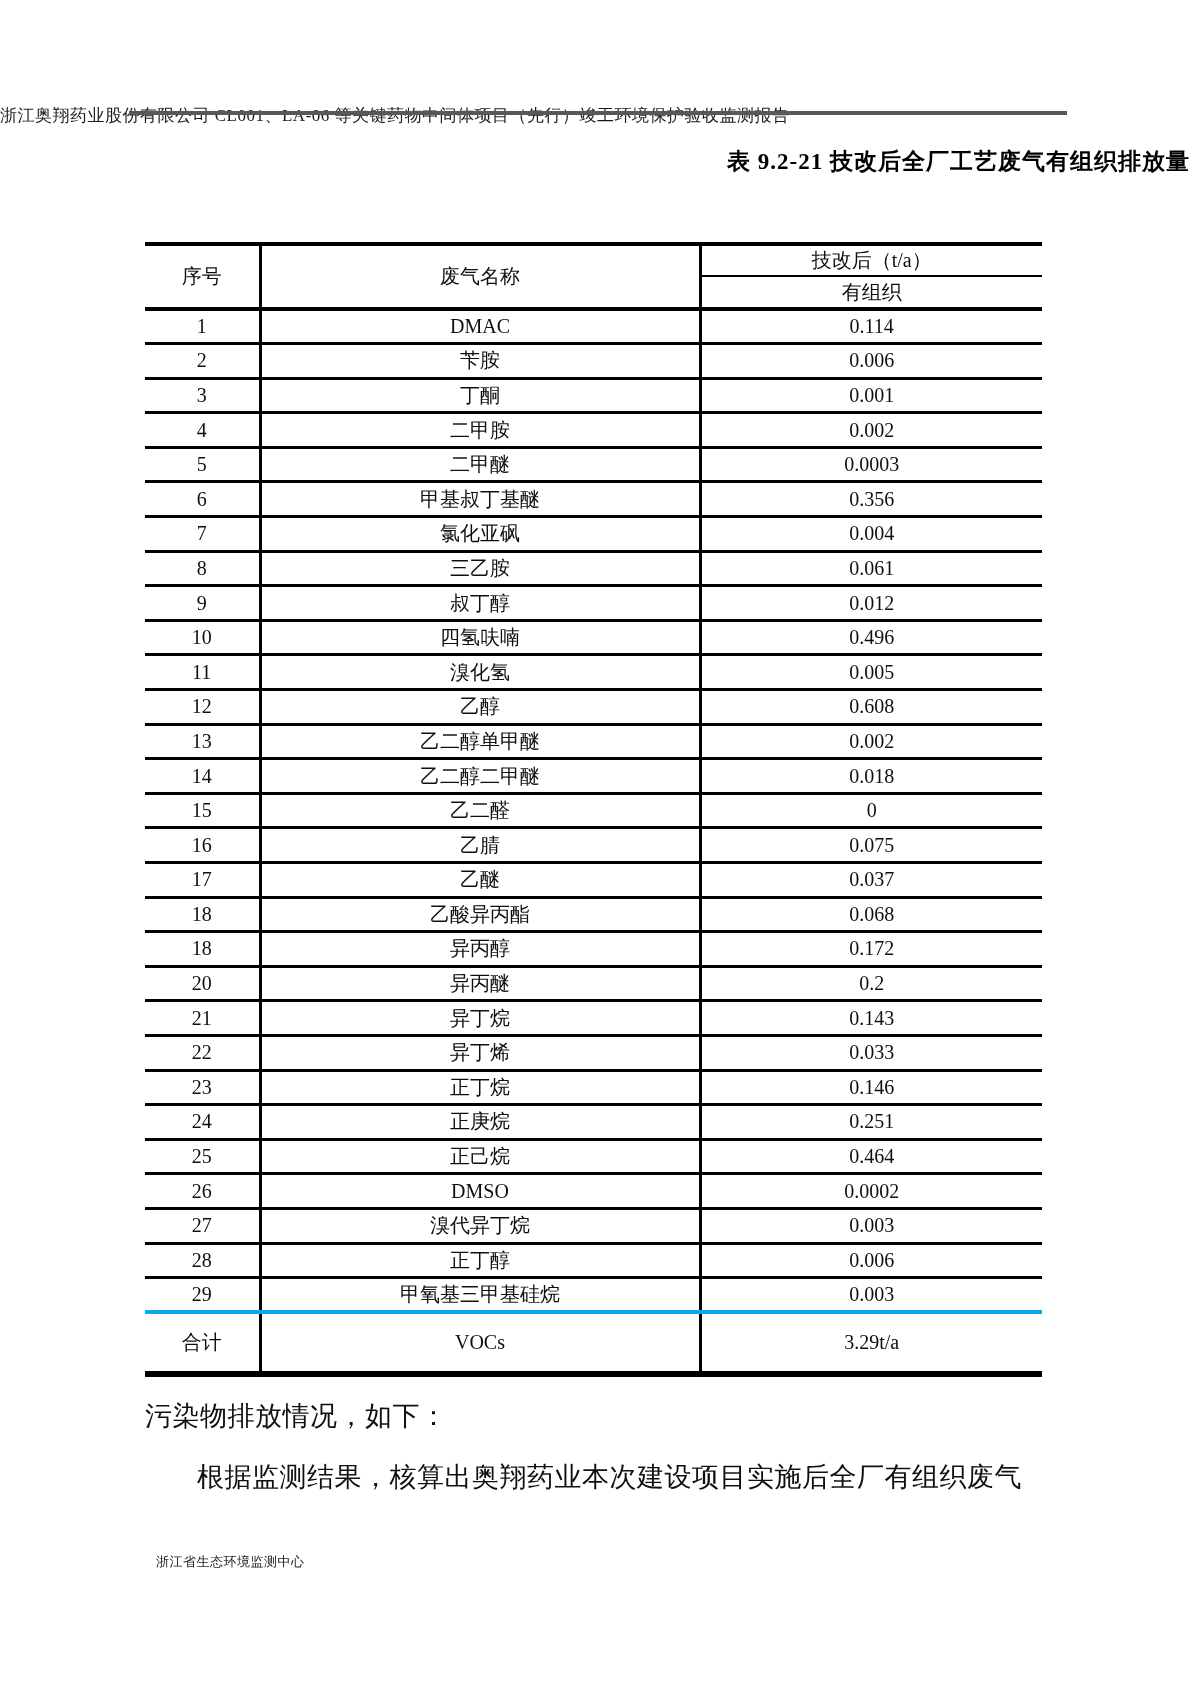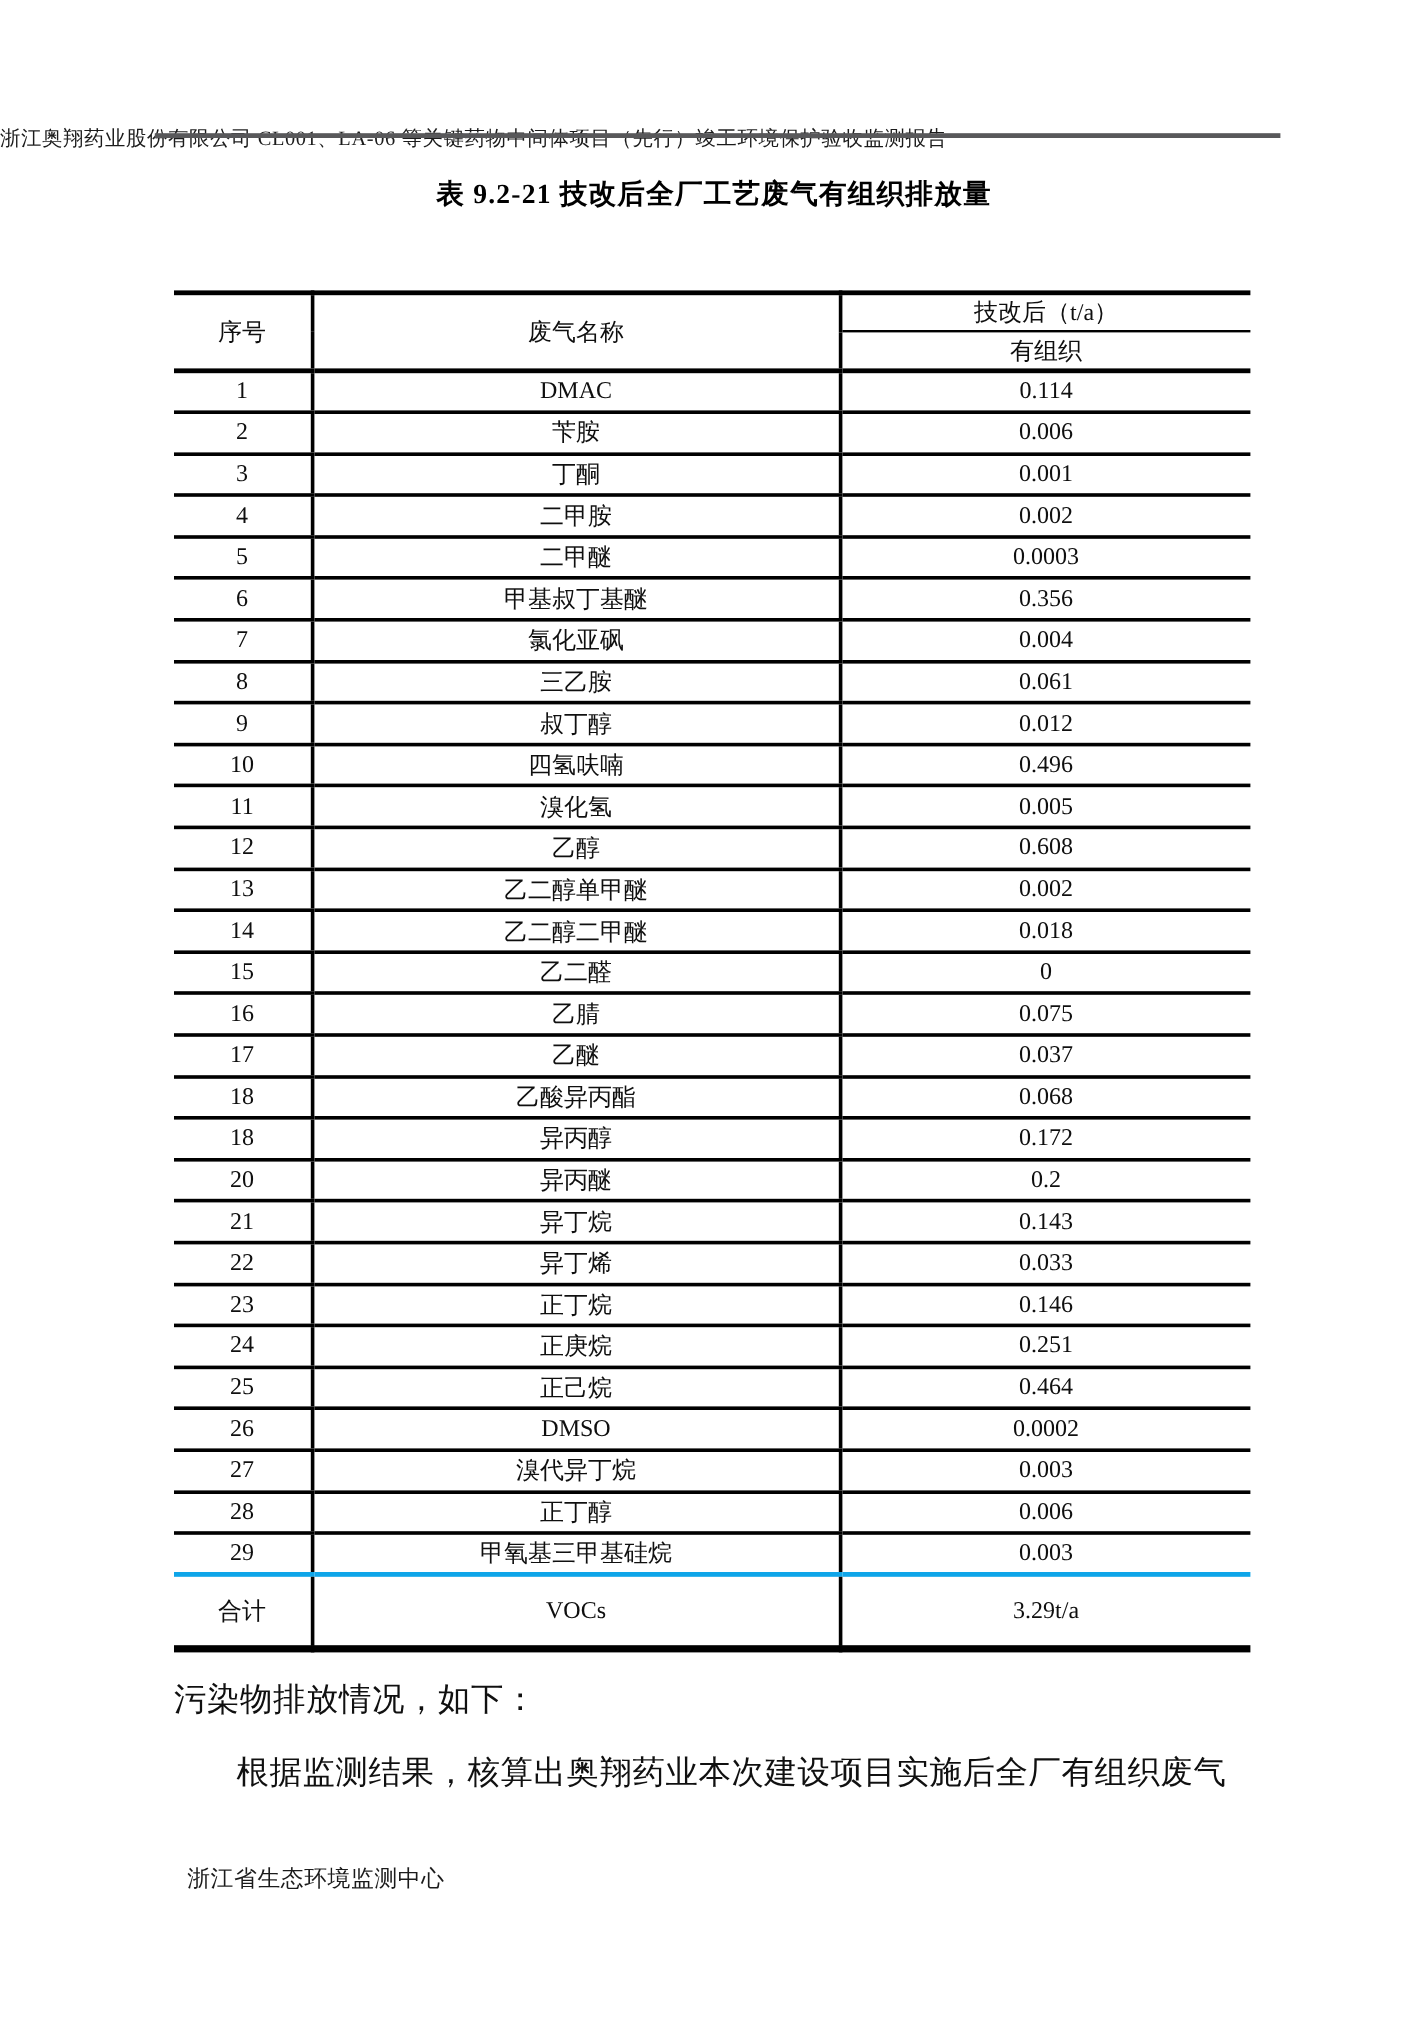--- a/index.html
+++ b/index.html
@@ -17,21 +17,21 @@
     position: absolute; top: 82px; left: 0; width: 1190px;
     text-align: left; font-size: 17px; letter-spacing: 0.5px;
     color: #1b1b1b; white-space: nowrap; margin-top: 22px;
   }
   .header-rule {
     position: absolute; top: 111px; left: 129px; width: 938px; height: 4px;
     background: #58585a;
   }
   .doc-title {
     position: absolute; top: 146px; left: 0; width: 1190px;
-    text-align: center; font-size: 23px; font-weight: bold;
+    text-align: right; font-size: 23px; font-weight: bold;
     letter-spacing: 1px; color: #000;
   }
 
   table.emissions {
     position: absolute; left: 145px; top: 242px; width: 897px;
     border-collapse: collapse; table-layout: fixed;
     font-size: 20px;
     border-top: 4px solid #000;
     border-bottom: 6px solid #000;
   }
@@ -59,21 +59,21 @@
   .para {
     position: absolute; left: 145px; top: 1386px; width: 900px;
     font-size: 27px; line-height: 61px; letter-spacing: 0.5px;
     color: #101010;
   }
   .para-line { white-space: nowrap; }
   .para-line.first { text-indent: 52px; }
 
   .footer-org {
     position: absolute; left: 156px; top: 1553px;
-    font-size: 19px; letter-spacing: 0.5px; color: #1b1b1b;
+    font-size: 13px; letter-spacing: 0.5px; color: #1b1b1b;
   }
   .page-number {
     position: absolute; left: 0; top: 1553px; width: 1160px;
     text-align: center; font-size: 15px; color: #1b1b1b;
   }
 </style>
 </head>
 <body>
 
 <div class="page">

